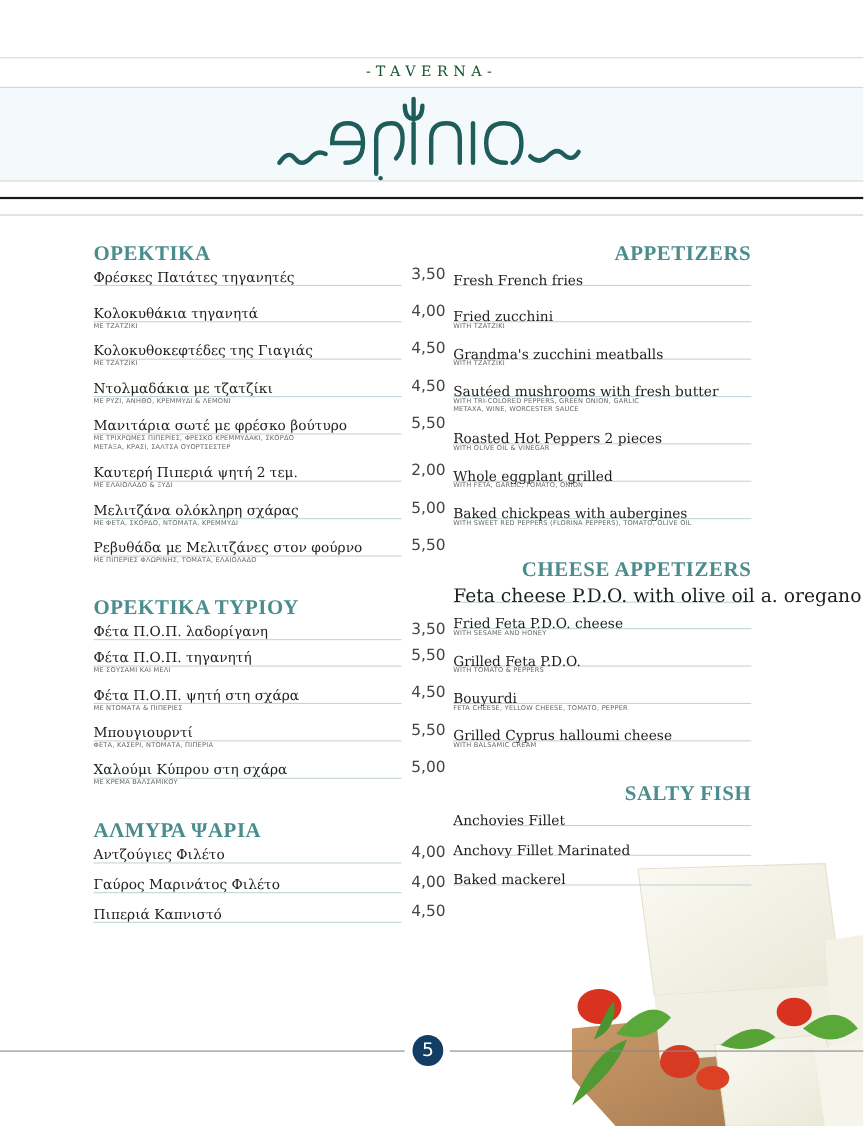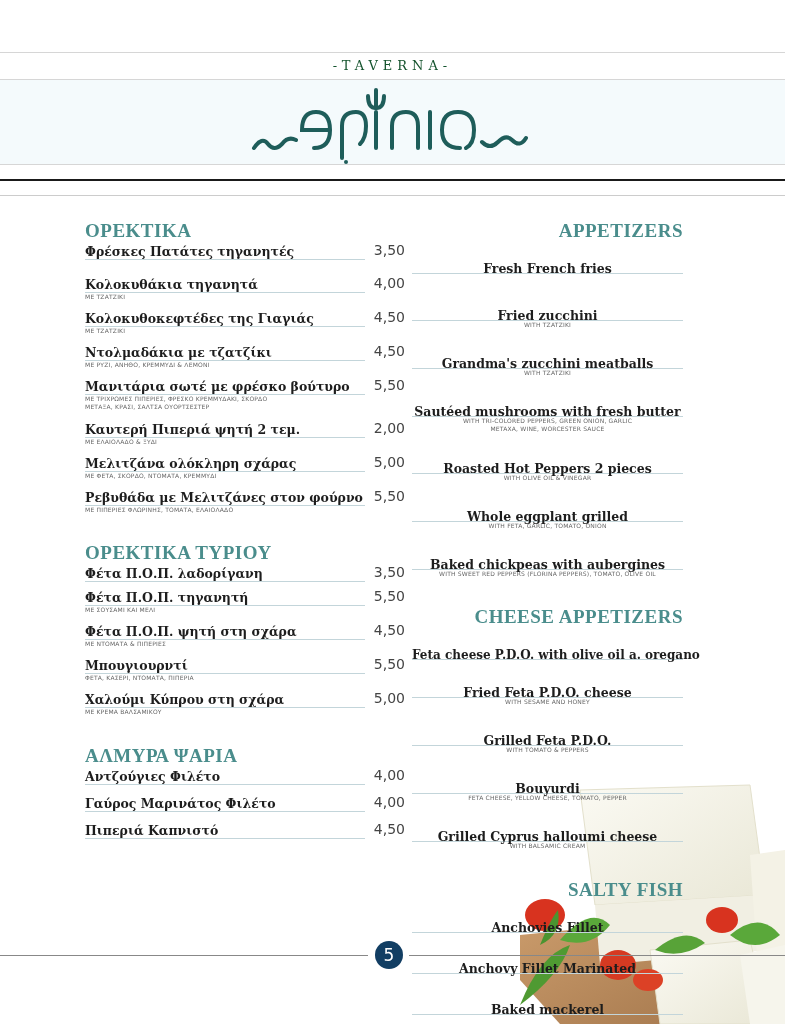--- a/index.html
+++ b/index.html
@@ -21,28 +21,28 @@
 
   .col { position: absolute; top: 218px; }
   .col-left { left: 85px; width: 320px; }
   .col-right { left: 412px; width: 271px; }
 
   .section-title { font-family: Liberation Serif, serif; font-weight: bold; font-size: 19px;
     color: #4a8d8c; letter-spacing: 0.5px; height: 26px; line-height: 26px; }
   .col-right .section-title { text-align: right; }
 
   .item { position: relative; }
-  .item .name { font-family: "DejaVu Serif", serif; font-size: 12.5px; font-weight: bold; line-height: 16px; white-space: nowrap; position: relative; z-index: 2; background: transparent; }
+  .item .name { font-family: "DejaVu Serif", serif; font-size: 12.5px; font-weight: normal; line-height: 16px; white-space: nowrap; position: relative; z-index: 2; background: transparent; }
   .item .desc { font-family: "DejaVu Sans", sans-serif; font-size: 6px; color: #666; line-height: 8px; letter-spacing: 0.2px; text-transform: uppercase; }
 
   .col-left .item .row { display: flex; align-items: flex-end; width: 320px; height: 16px; }
   .col-left .item .leader { position: absolute; left: 0; right: 40px; top: 15px; height: 1px; background: #c3d5da; }
   .col-left .item .price { position: absolute; right: 0; top: -2px; font-family: "DejaVu Sans", sans-serif; font-size: 14px; color: #444; }
 
-  .col-right .item { text-align: center; margin-top: 14px; }
+  .col-right .item { text-align: left; }
   .col-right .item .row { height: 16px; position: relative; }
   .col-right .item .leader { position: absolute; left: 0; right: 0; top: 15px; height: 1px; background: #c3d5da; }
   .col-right .item .name { display: inline-block; background: transparent; }
 
   .page-line-l { position: absolute; top: 955px; left: 0; width: 368px; height: 1px; background: #888; }
   .page-line-r { position: absolute; top: 955px; left: 409px; width: 376px; height: 1px; background: #888; z-index: 1; }
   .page-num { position: absolute; left: 375px; top: 941px; width: 28px; height: 28px; border-radius: 50%;
     background: #123e63; color: #fff; font-family: "DejaVu Sans", sans-serif; font-size: 17px;
     text-align: center; line-height: 28px; }
 
@@ -271,21 +271,21 @@
     <div class="row"><div class="leader"></div><span class="name">Whole eggplant grilled</span></div>
     <div class="desc">WITH FETA, GARLIC, TOMATO, ONION</div>
   </div>
   <div class="item" style="height:50px">
     <div class="row"><div class="leader"></div><span class="name">Baked chickpeas with aubergines</span></div>
     <div class="desc">WITH SWEET RED PEPPERS (FLORINA PEPPERS), TOMATO, OLIVE OIL</div>
   </div>
 
   <div class="section-title">CHEESE APPETIZERS</div>
   <div class="item" style="height:24px">
-    <div class="row"><div class="leader"></div><span class="name" style="font-size:12px">Feta cheese P.D.O. with olive oil a. oregano</span></div>
+    <div class="row"><div class="leader"></div><span class="name" style="font-size:17px">Feta cheese P.D.O. with olive oil a. oregano</span></div>
   </div>
   <div class="item" style="height:34px">
     <div class="row"><div class="leader"></div><span class="name">Fried Feta P.D.O. cheese</span></div>
     <div class="desc">WITH SESAME AND HONEY</div>
   </div>
   <div class="item" style="height:34px">
     <div class="row"><div class="leader"></div><span class="name">Grilled Feta P.D.O.</span></div>
     <div class="desc">WITH TOMATO &amp; PEPPERS</div>
   </div>
   <div class="item" style="height:34px">

